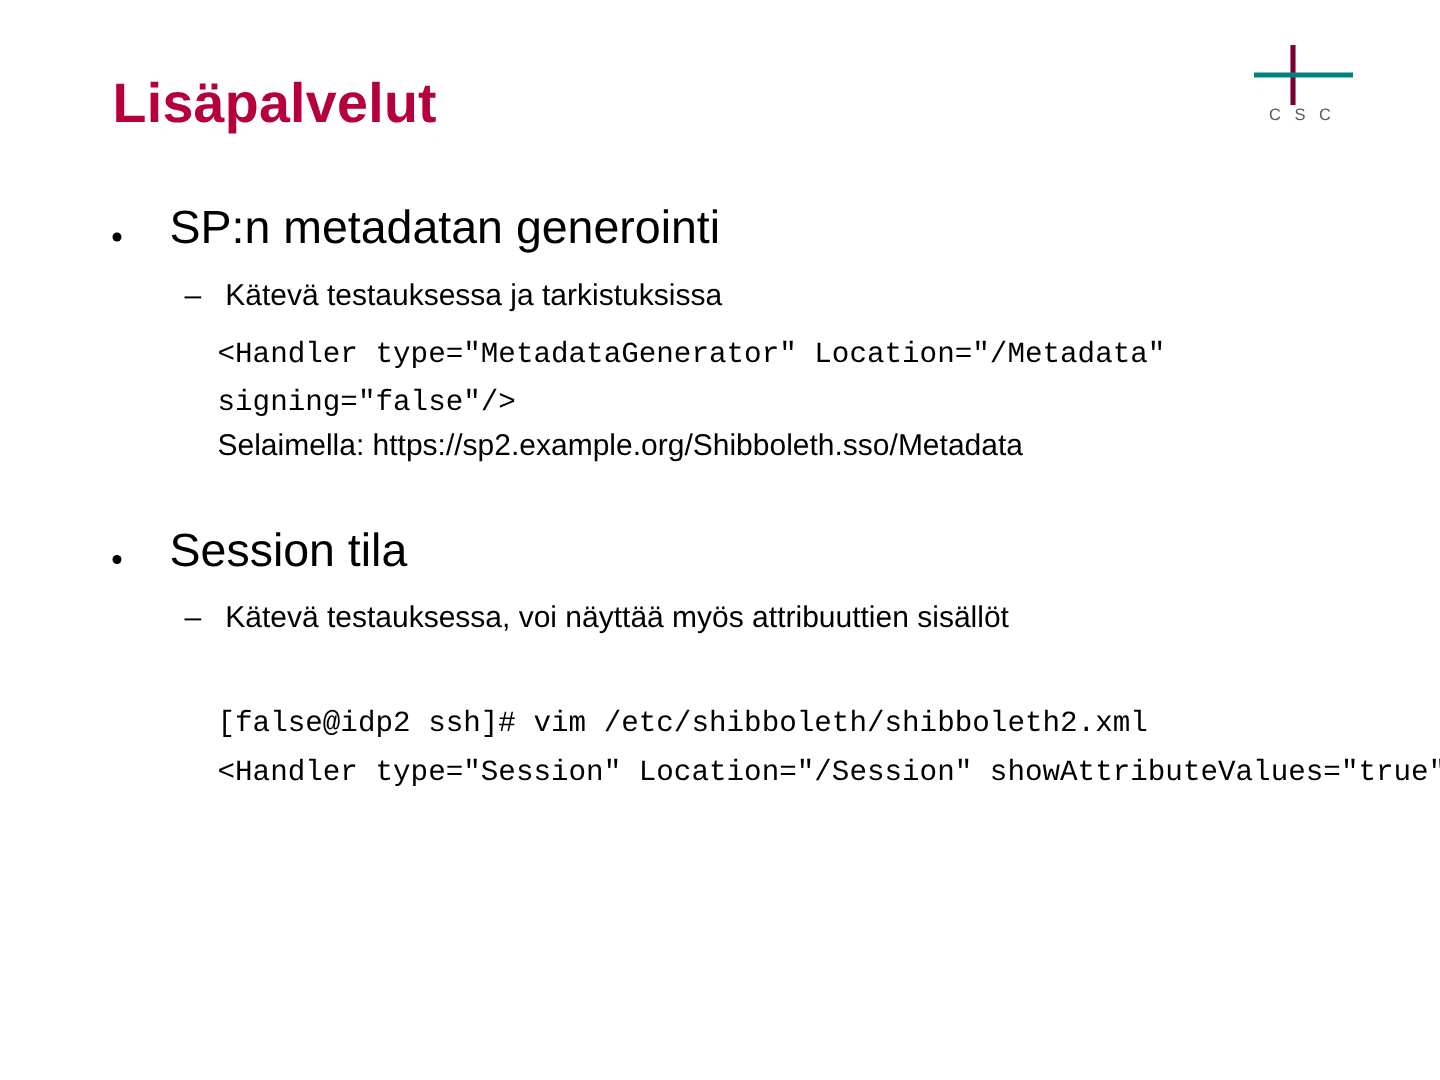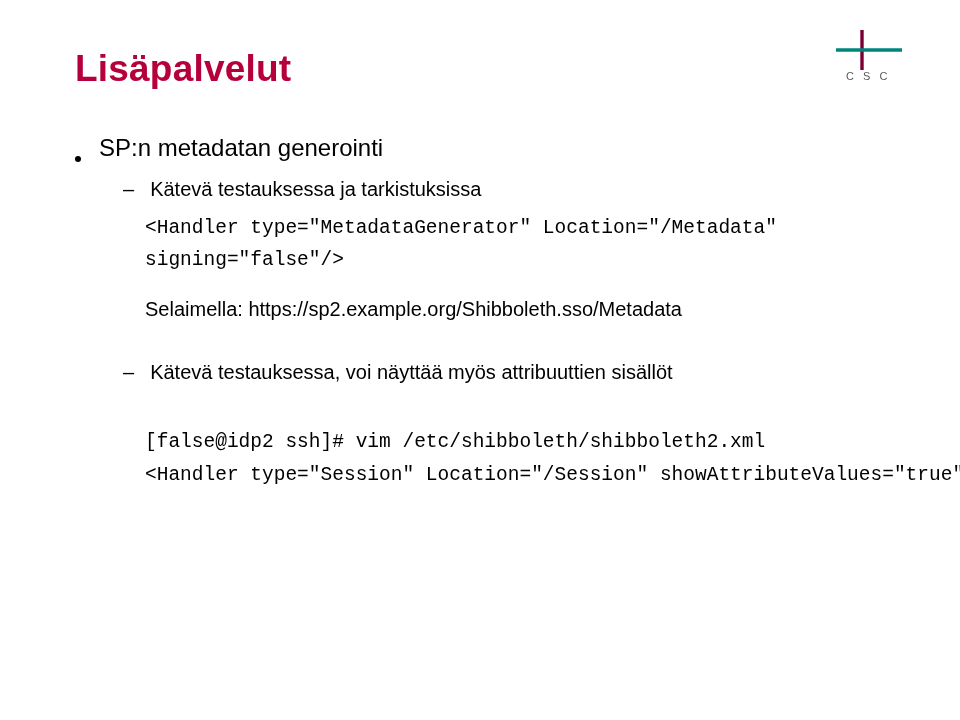--- a/index.html
+++ b/index.html
@@ -22,23 +22,23 @@
     font-size: 37px;
     color: #b6003c;
     font-weight: 700;
     margin-bottom: 44px;
     letter-spacing: 0.2px;
   }
   ul.top { list-style: none; margin-left: 0; }
   ul.top > li { margin-bottom: 30px; }
   .bullet-row {
     display: flex;
-    align-items: flex-end;
-    gap: 18px;
-    font-size: 24px;
+    align-items: center;
+    gap: 32px;
+    font-size: 31px;
     color: #000;
     margin-bottom: 16px;
   }
   .bullet-dot {
     width: 6px; height: 6px; border-radius: 50%;
     background: #000; margin-top: 12px; flex: 0 0 auto;
   }
   ul.sub { list-style: none; margin-left: 48px; }
   ul.sub > li { margin-bottom: 14px; }
   .sub-row {
@@ -55,21 +55,21 @@
     color: #000;
     margin-left: 70px;
     margin-top: 6px;
     line-height: 1.35;
     white-space: pre;
   }
   .selaimella {
     font-size: 20px;
     color: #000;
     margin-left: 70px;
-    margin-top: 24px;
+    margin-top: 4px;
   }
   .block2 { margin-top: 40px; }
   .terminal {
     font-family: "Courier New", Courier, monospace;
     font-size: 19.5px;
     color: #000;
     margin-left: 70px;
     margin-top: 42px;
     line-height: 1.7;
     white-space: pre;
@@ -104,20 +104,24 @@
             <span>Kätevä testauksessa ja tarkistuksissa</span>
           </div>
         </li>
       </ul>
       <div class="code-line">&lt;Handler type="MetadataGenerator" Location="/Metadata"</div>
       <div class="code-line">signing="false"/&gt;</div>
       <div class="selaimella">Selaimella: https://sp2.example.org/Shibboleth.sso/Metadata</div>
     </li>
 
     <li class="block2">
+      <div class="bullet-row">
+        <span class="bullet-dot"></span>
+        <span>Session tila</span>
+      </div>
       <ul class="sub">
         <li>
           <div class="sub-row">
             <span class="dash">–</span>
             <span>Kätevä testauksessa, voi näyttää myös attribuuttien sisällöt</span>
           </div>
         </li>
       </ul>
     </li>
 

